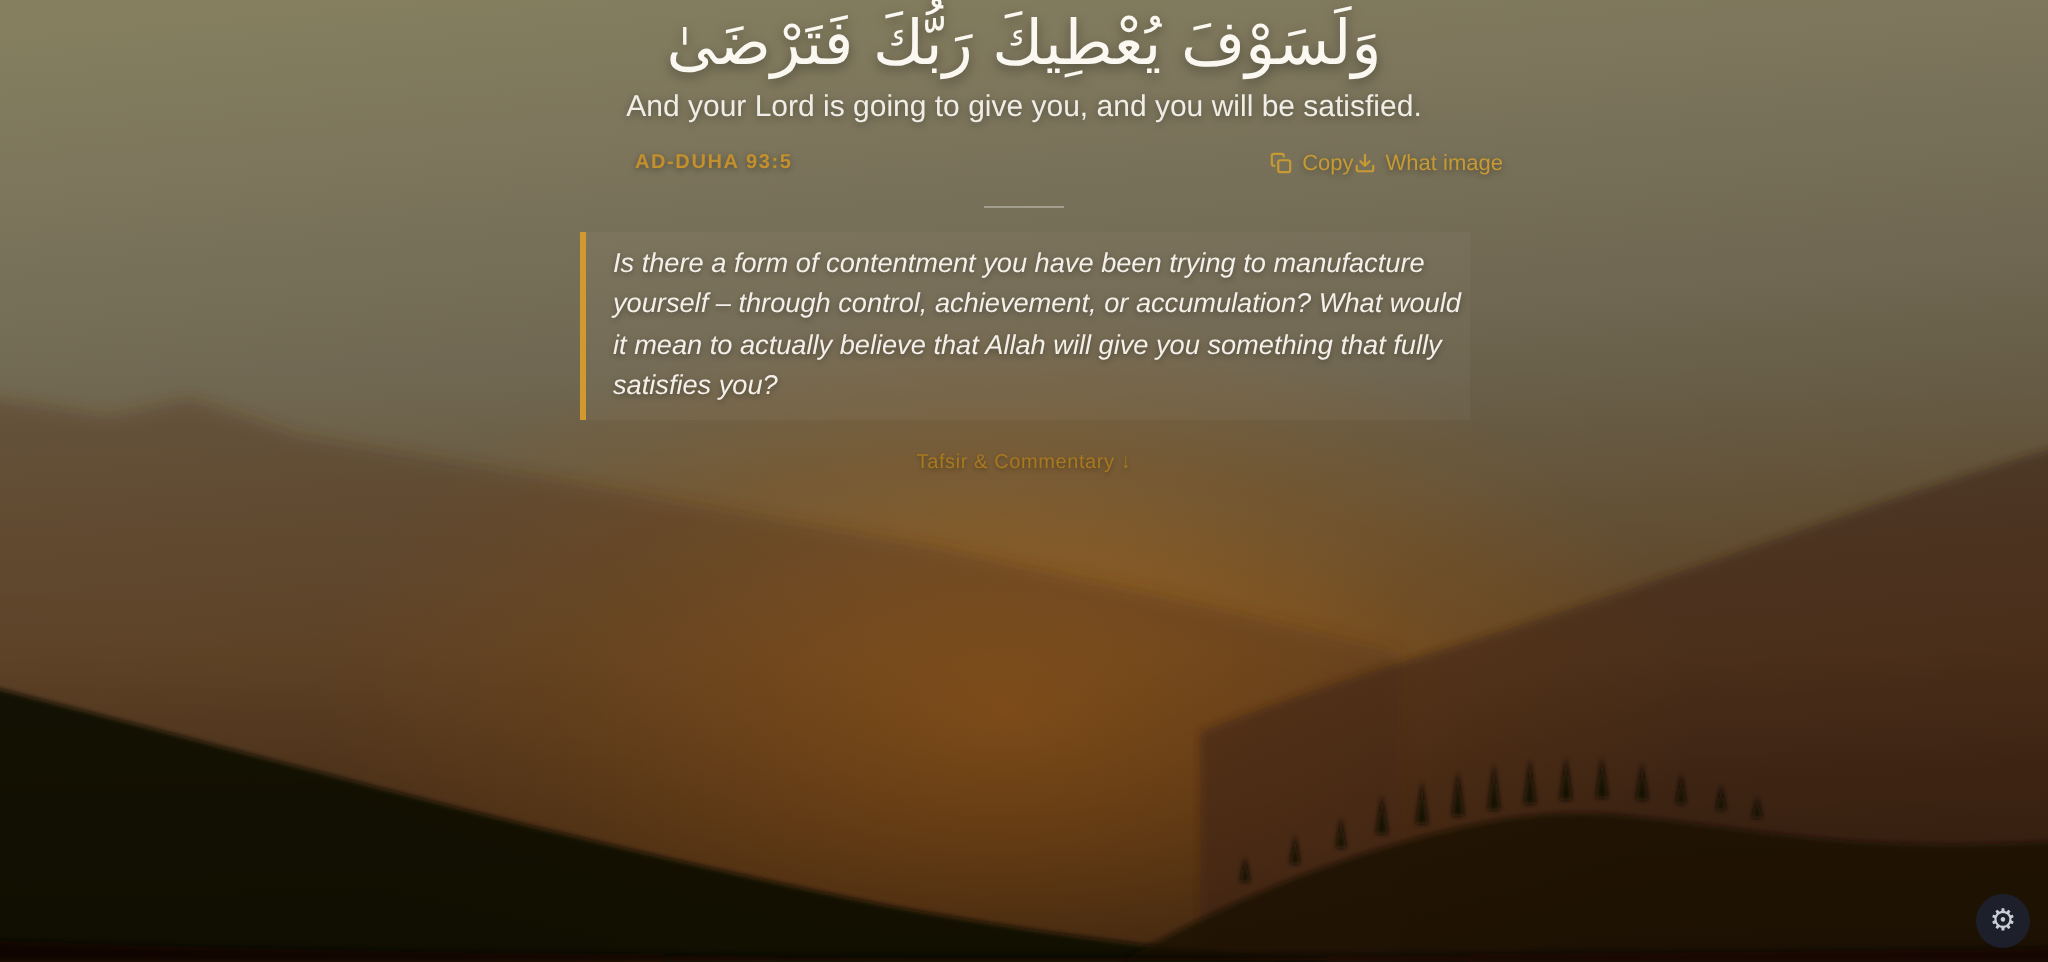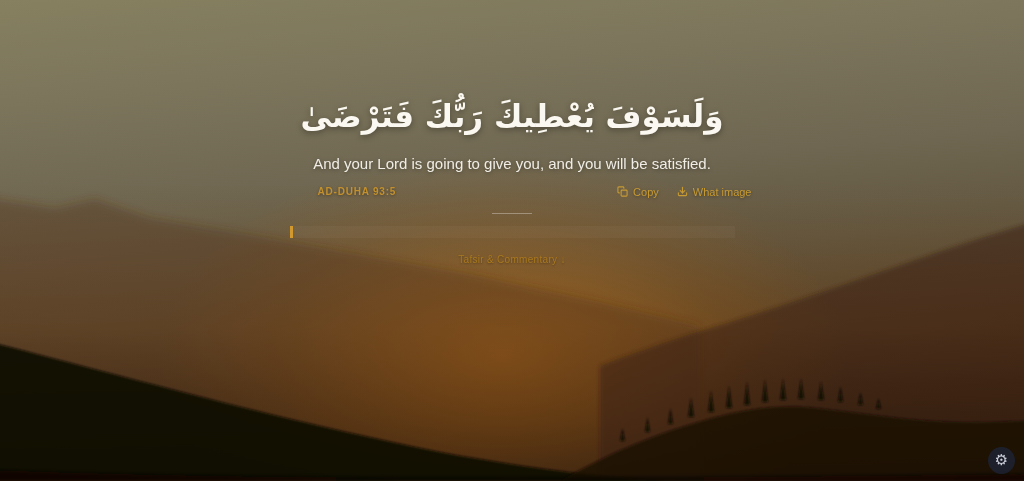--- a/index.html
+++ b/index.html
@@ -14,42 +14,39 @@
       linear-gradient(180deg, rgba(0,0,0,0) 38%, rgba(118,68,18,0.30) 68%, rgba(52,30,10,0.55) 88%, rgba(22,13,6,0.75) 100%),
       radial-gradient(ellipse 130% 110% at 50% 18%, rgba(0,0,0,0) 55%, rgba(28,24,14,0.28) 100%),
       linear-gradient(175deg, #868060 0%, #7c755c 18%, #6f6751 38%, #625741 54%, #57452d 68%, #3e2a13 84%, #20140a 100%);
   }
   .scenery{position:absolute;inset:0;pointer-events:none;}
   .content{
     position:absolute;left:50%;top:0;transform:translateX(-50%);
     width:448px;display:flex;flex-direction:column;align-items:center;
   }
   .arabic{
-    margin-top:94px;
     direction:rtl;
     font-family:"DejaVu Sans",sans-serif;
     font-size:31px;line-height:1.45;
     color:#faf8f1;text-align:left;white-space:nowrap;
     text-shadow:0 2px 6px rgba(0,0,0,0.35);
-    font-weight:bold;
   }
   .translation{
-    margin-top:16px;
     font-size:15px;color:#f0ede6;text-align:center;
     text-shadow:0 1px 4px rgba(0,0,0,0.35);
   }
   .meta-row{
     margin-top:14px;width:434px;
     display:flex;justify-content:space-between;align-items:center;margin-left:45px;
   }
   .reference{
     font-size:10px;font-weight:bold;letter-spacing:0.8px;
     color:#c3902d;text-shadow:0 1px 3px rgba(0,0,0,0.35);
   }
-  .actions{display:flex;gap:18px;align-items:center;}
+  .actions{display:flex;align-items:center;}
   .action-btn{
     display:flex;align-items:center;gap:5px;
     background:none;border:none;padding:0;cursor:pointer;
     font-family:inherit;font-size:11px;color:#c79a33;
     text-shadow:0 1px 3px rgba(0,0,0,0.35);
   }
   .action-btn svg{display:block;}
   .divider{
     margin-top:15px;width:40px;height:1px;
     background:rgba(255,255,255,0.32);
@@ -146,20 +143,21 @@
             </svg>
           </span>
           <span>What image</span>
         </button>
       </span>
     </div>
 
     <div class="divider"></div>
 
     <div class="reflect-card">
+      <div class="reflect-text">Is there a form of contentment you have been trying to manufacture yourself – through control, achievement, or accumulation? What would it mean to actually believe that Allah will give you something that fully satisfies you?</div>
     </div>
 
     <button class="tafsir-link">Tafsir &amp; Commentary ↓</button>
 
   </div>
 
   <button class="settings-btn">
     <span>⚙</span>
   </button>
 

